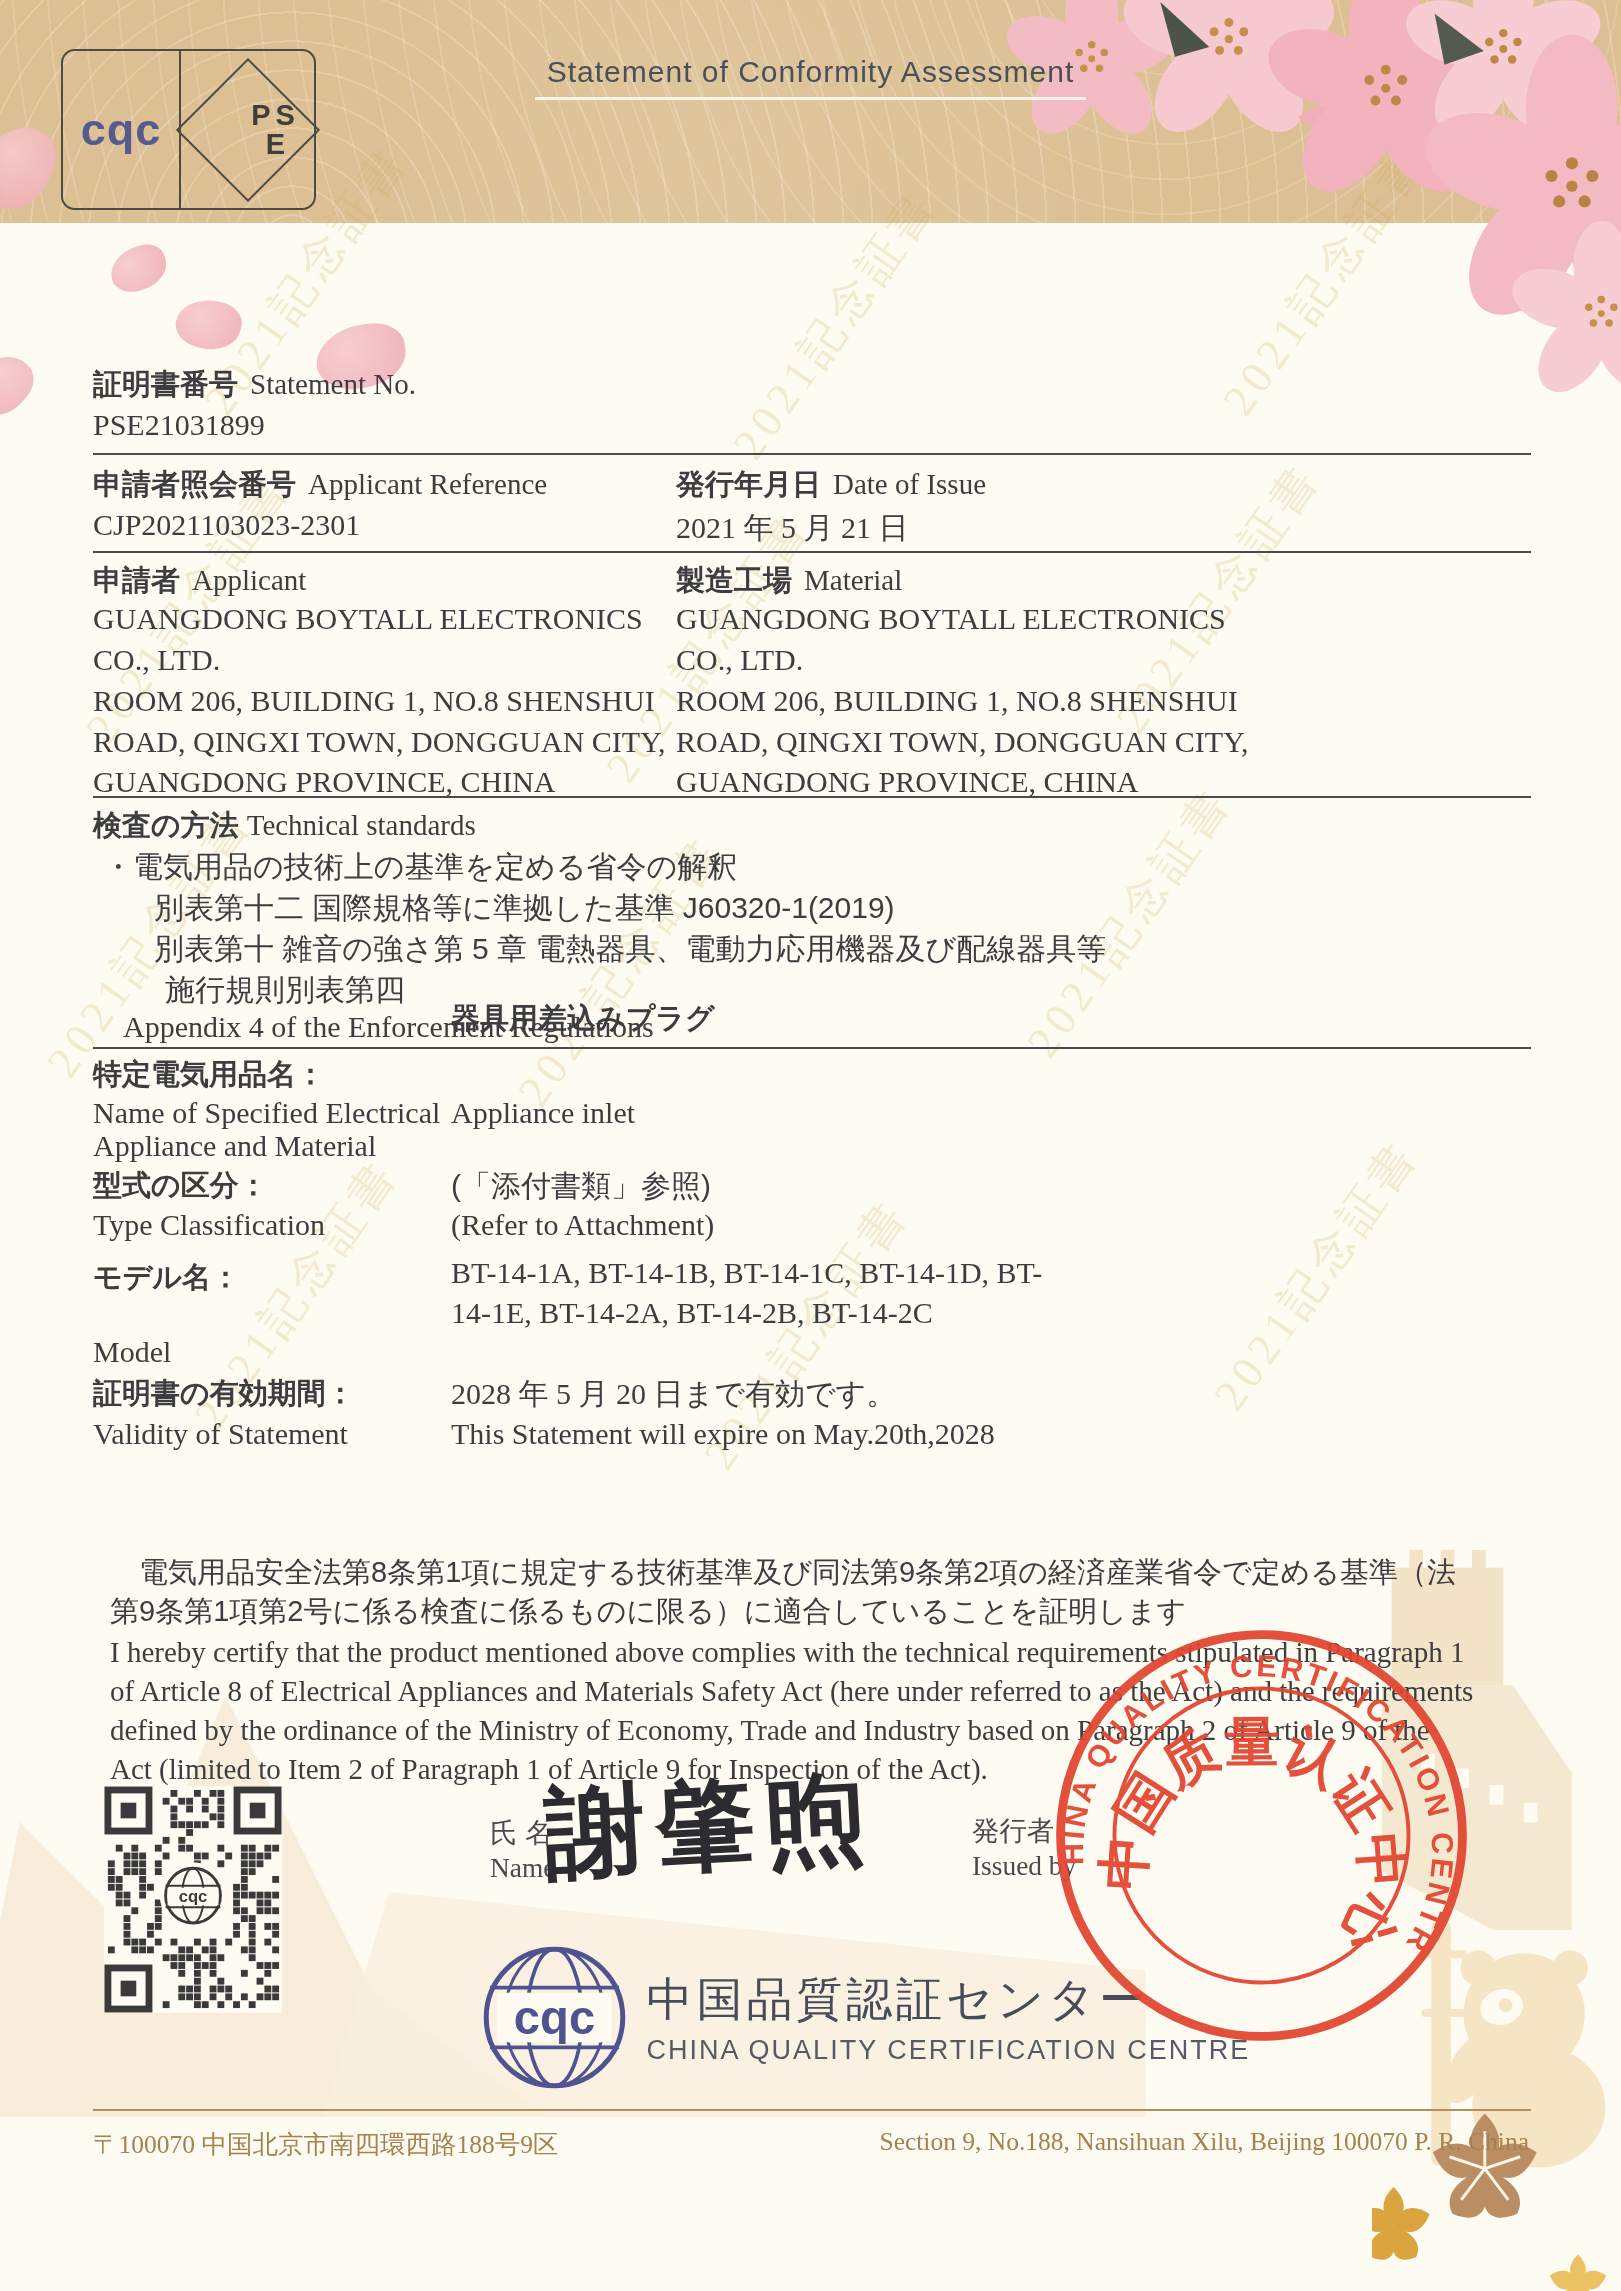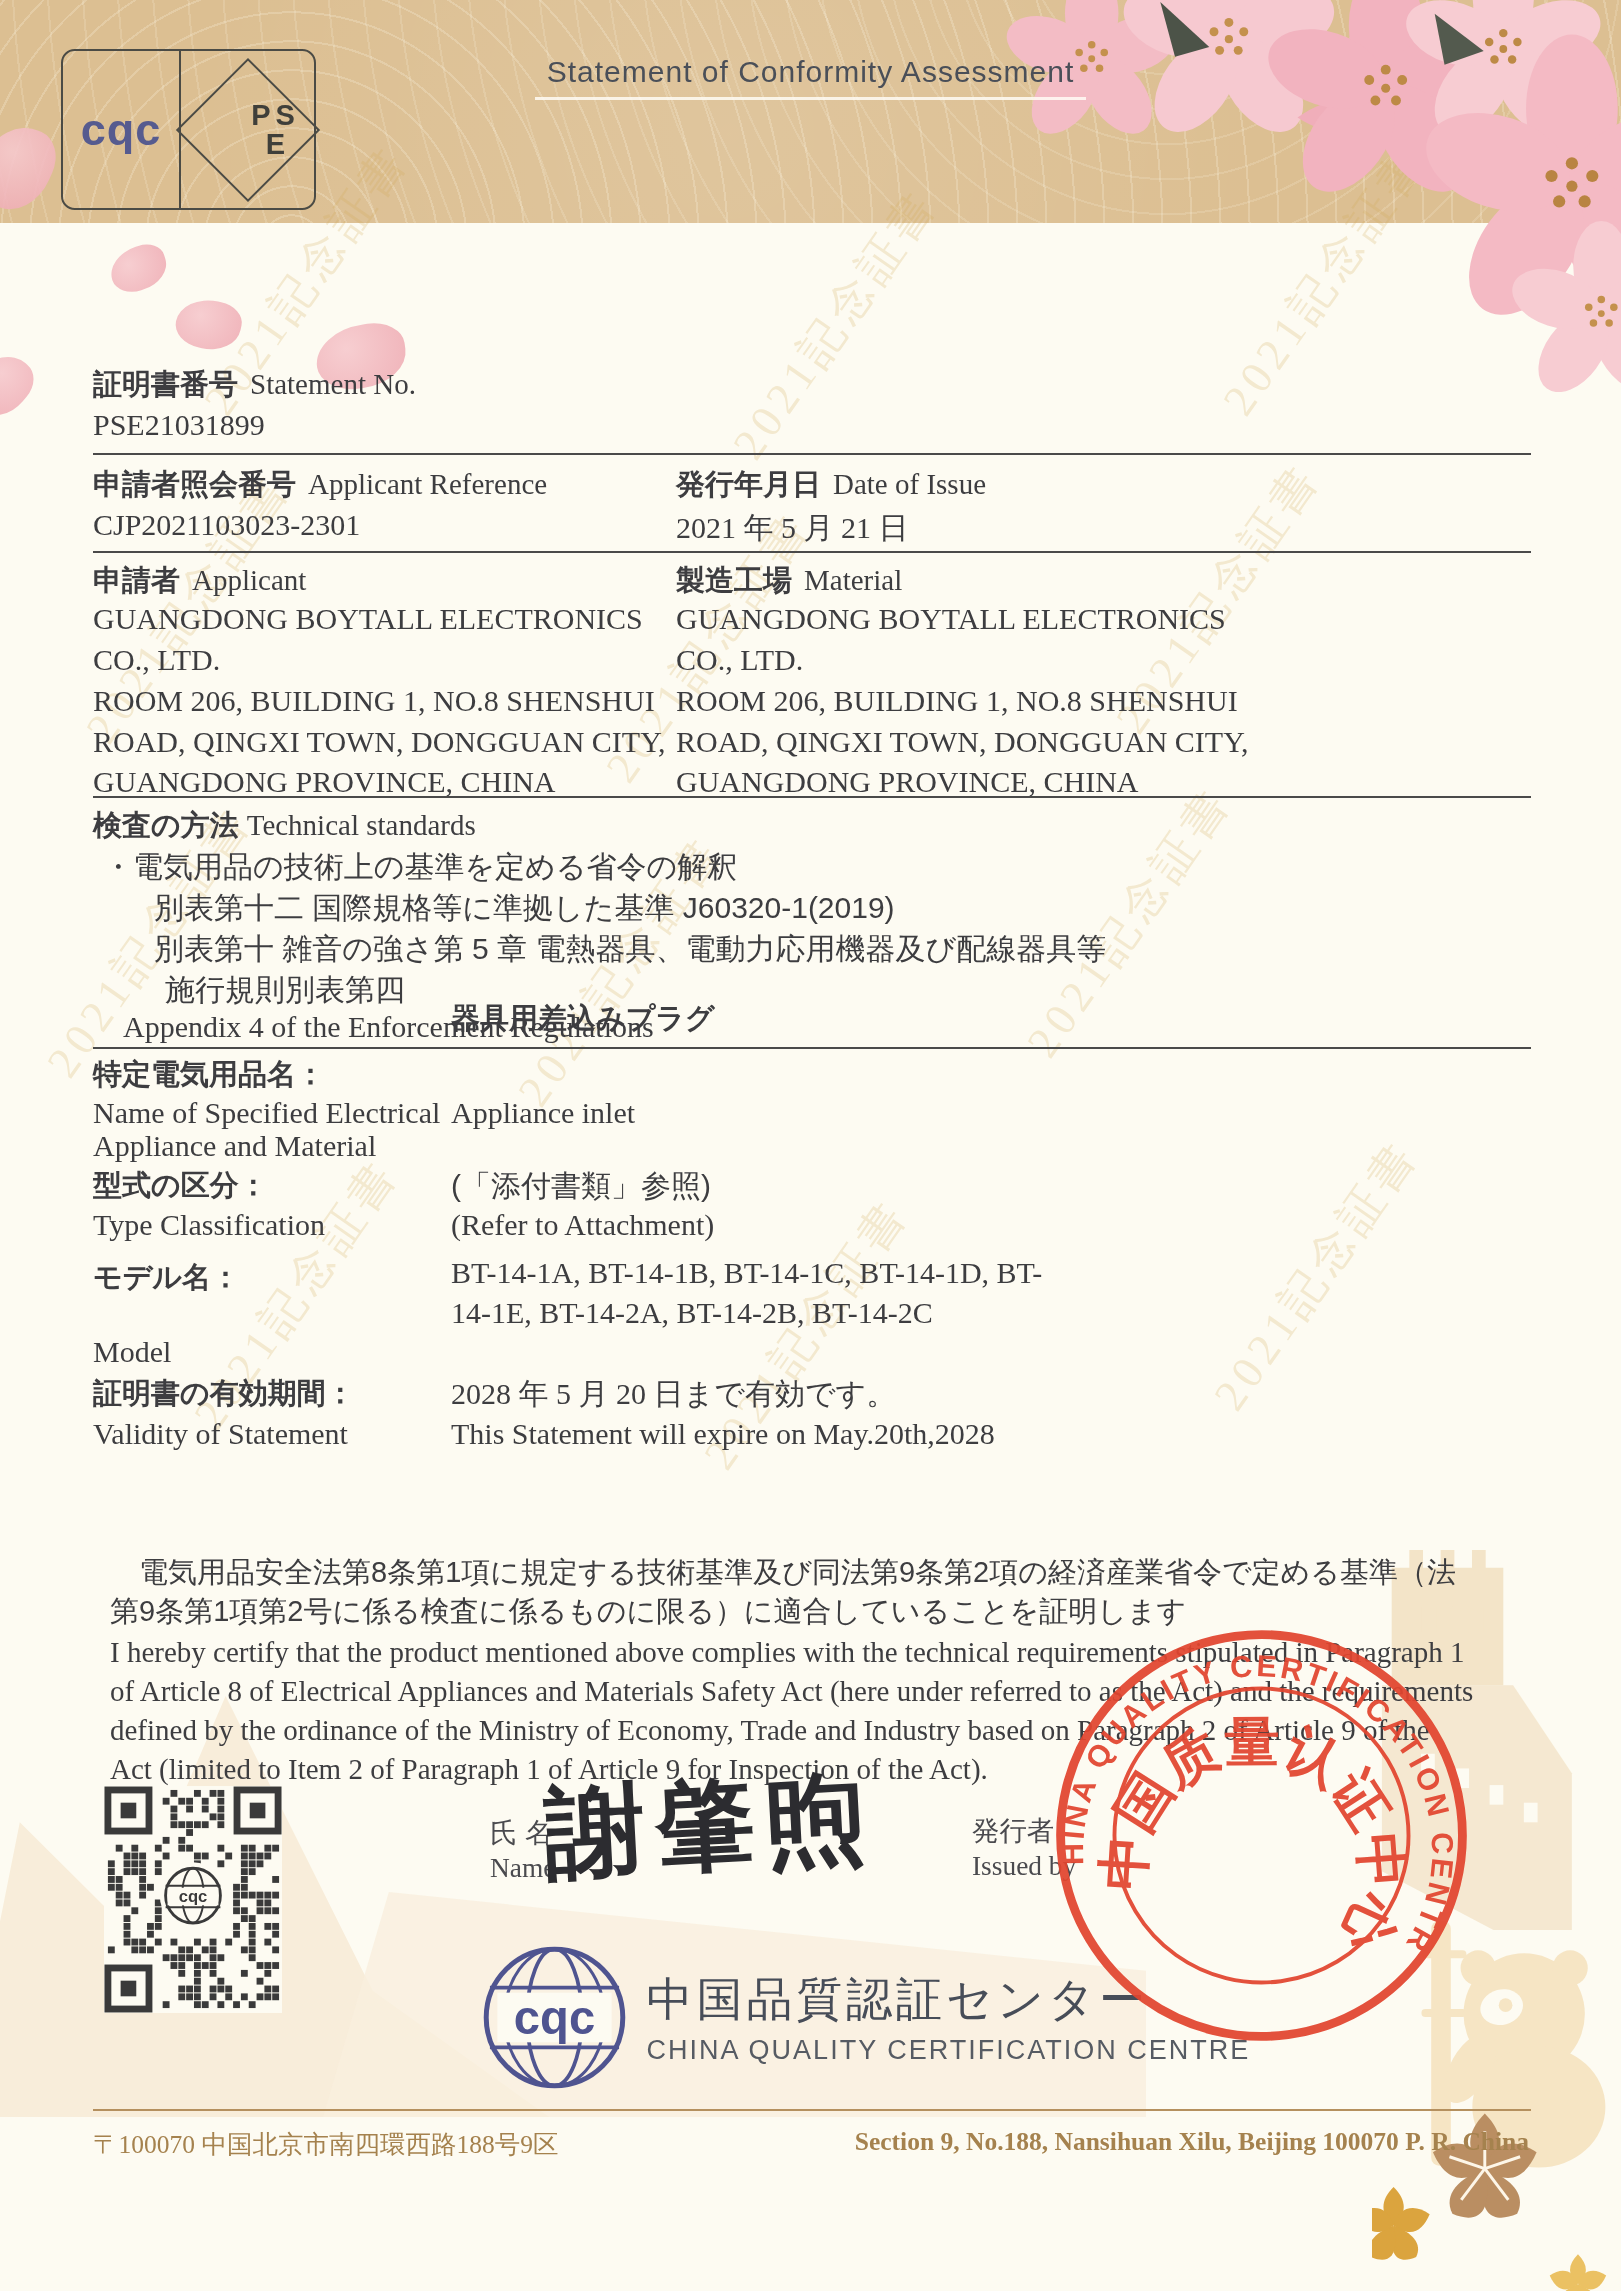--- a/index.html
+++ b/index.html
@@ -75,21 +75,21 @@
 
   
   #seal{position:absolute;left:1041px;top:1615px;z-index:4;opacity:.93;
         transform:rotate(14deg);}
 
   
   #footer-rule{position:absolute;left:93px;top:2109px;width:1438px;height:2px;
                background:#b5905e;z-index:2;}
   .footer-txt{position:absolute;top:2127px;font-size:25.5px;color:#a5824e;z-index:2;white-space:nowrap;}
   #footer-left{left:93px;}
-  #footer-right{right:92px;text-align:left;font-weight:bold;}
+  #footer-right{right:92px;text-align:left;}
 
   
   .wm{position:absolute;font-size:45px;letter-spacing:5.9px;color:rgba(208,170,84,.22);
       transform:rotate(-55deg);white-space:nowrap;z-index:1;
       font-family:"Liberation Serif","DejaVu Serif",serif;}
   .petal{position:absolute;border-radius:60% 40% 55% 45%;
          background:radial-gradient(circle at 35% 35%, #f6c9cd, #eeaab2);
          z-index:2;opacity:.9;}
   #mountain{position:absolute;left:-39px;top:1696px;width:588px;height:421px;z-index:0;
             background:#f8edda;clip-path:polygon(0 100%,10% 30%,28% 55%,45% 0,70% 70%,100% 100%);}

